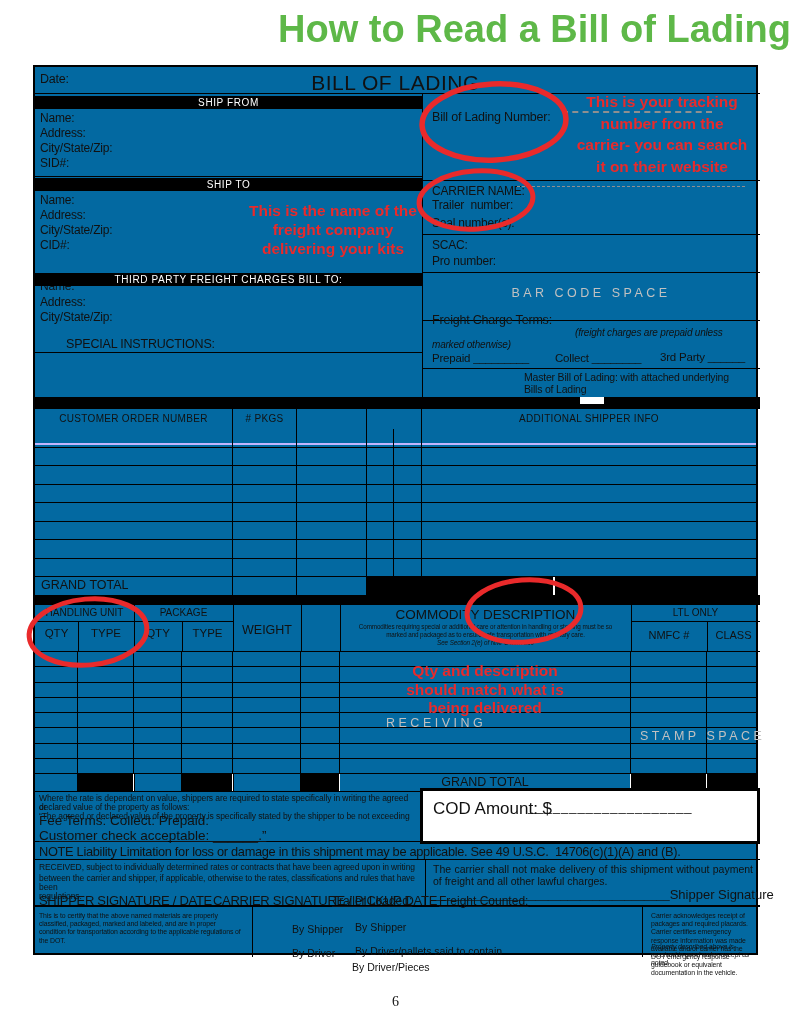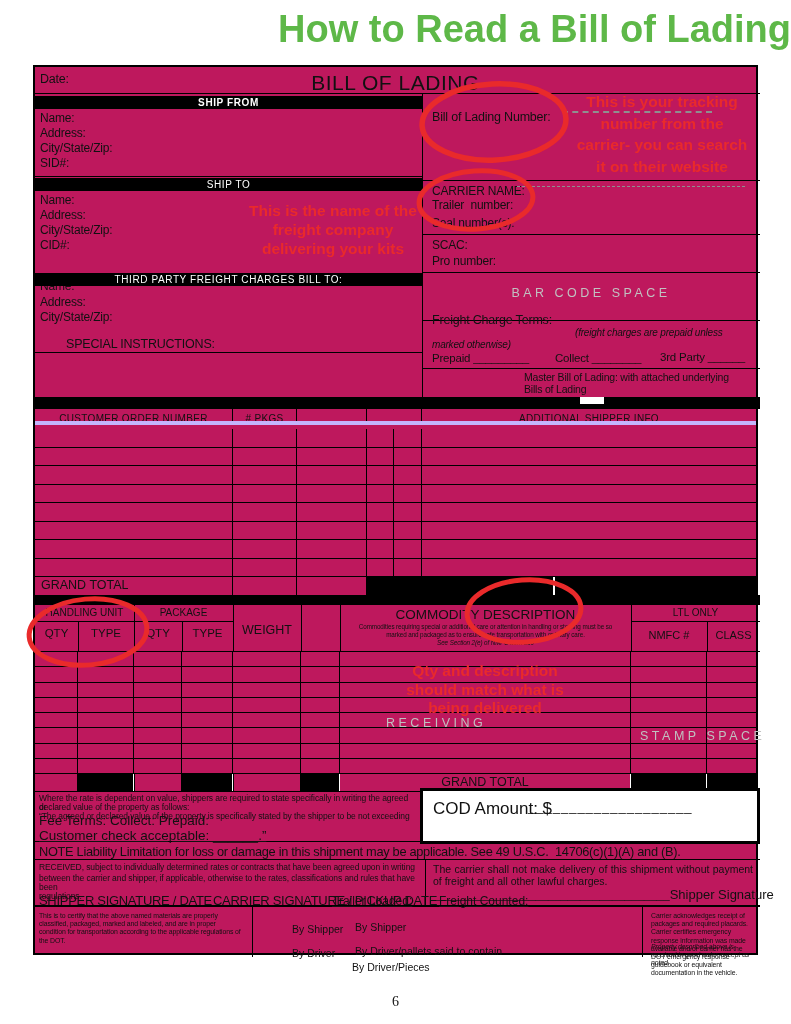--- a/index.html
+++ b/index.html
@@ -3,31 +3,31 @@
 <meta charset="utf-8">
 <style>
   html,body{margin:0;padding:0;background:#ffffff;}
   .page{position:relative;width:791px;height:1024px;background:#fff;overflow:hidden;
         font-family:"Liberation Sans", sans-serif;color:#111;}
   .abs{position:absolute;}
   .heading{position:absolute;left:0;top:8px;width:100%;text-align:right;
            font-size:38px;font-weight:bold;letter-spacing:0px;}
   
   .form{position:absolute;left:33px;top:65px;width:725px;height:890px;
-        border:2px solid #000;box-sizing:border-box;background:#be185d;font-size:12px;}
+        border:2px solid #000;box-sizing:border-box;background:#0369a1;font-size:12px;}
   .form .lbl{position:absolute;white-space:nowrap;letter-spacing:-0.2px;}
   .bar{position:absolute;background:#000;color:#fff;text-align:center;
        font-size:10px;letter-spacing:0.6px;line-height:13px;}
   .hline{position:absolute;height:0;border-top:1px solid #000;}
   .vline{position:absolute;width:0;border-left:1px solid #000;}
   .dash{position:absolute;border-bottom:2px dashed #8f8f8f;}
   .watermark{position:absolute;color:#c1c1c1;letter-spacing:3.5px;font-size:12.5px;white-space:nowrap;}
   
-  .t1head{position:absolute;left:0;top:342px;width:100%;height:16px;display:grid;
-          grid-template-columns:198px 64px 70px 55px 1fr;box-sizing:border-box;border-bottom:4px solid #c4b5fd;}
+  .t1head{position:absolute;left:0;top:342px;width:100%;height:36px;display:grid;
+          grid-template-columns:198px 64px 70px 55px 1fr;box-sizing:border-box;border-bottom:2px solid #c4b5fd;}
   .t1head>div{border-right:1px solid #000;text-align:center;font-size:10px;line-height:19px;letter-spacing:0.3px;overflow:hidden;}
   .t1head>div:last-child{border-right:none;}
   .t1rows{position:absolute;left:0;top:362px;width:100%;}
   .t1row{display:grid;grid-template-columns:198px 64px 70px 27px 28px 1fr;height:18.5px;
          box-sizing:border-box;border-bottom:1px solid #000;}
   .t1row>div{border-right:1px solid #000;}
   .t1row>div:last-child{border-right:none;}
   .t1gt{position:absolute;left:0;top:510px;width:100%;height:18px;display:grid;
         grid-template-columns:198px 64px 70px 188px 1fr;box-sizing:border-box;}
   .t1gt>div{border-right:1px solid #000;font-size:12.5px;line-height:17px;}
@@ -59,21 +59,21 @@
 
   <div class="heading" style="color:#5eb848;">How to Read a Bill of Lading</div>
 
   <div class="form">
 
     <div class="lbl" style="left:5px;top:5px;font-size:12.5px;">Date:</div>
     <div class="abs" style="left:0;top:4px;width:100%;text-align:center;font-size:21px;letter-spacing:0.5px;">BILL OF LADING</div>
     <div class="hline" style="left:0;top:26px;width:725px;"></div>
     <div class="vline" style="left:387px;top:26px;height:304px;"></div>
 
-    <div class="bar" style="left:0;top:29px;width:387px;height:13px;font-weight:bold;">SHIP FROM</div>
+    <div class="bar" style="left:0;top:29px;width:387px;height:13px;">SHIP FROM</div>
     <div class="lbl" style="left:5px;top:44px;">Name:</div>
     <div class="lbl" style="left:5px;top:59px;">Address:</div>
     <div class="lbl" style="left:5px;top:74px;">City/State/Zip:</div>
     <div class="lbl" style="left:5px;top:89px;">SID#:</div>
 
     <div class="hline" style="left:0;top:109px;width:387px;"></div>
     <div class="bar" style="left:0;top:111px;width:387px;height:13px;">SHIP TO</div>
     <div class="lbl" style="left:5px;top:126px;">Name:</div>
     <div class="lbl" style="left:5px;top:141px;">Address:</div>
     <div class="lbl" style="left:5px;top:156px;">City/State/Zip:</div>

